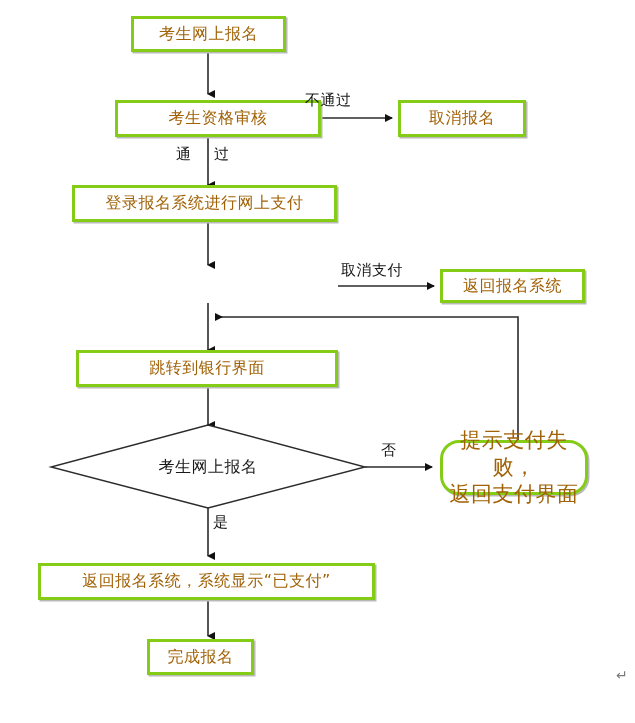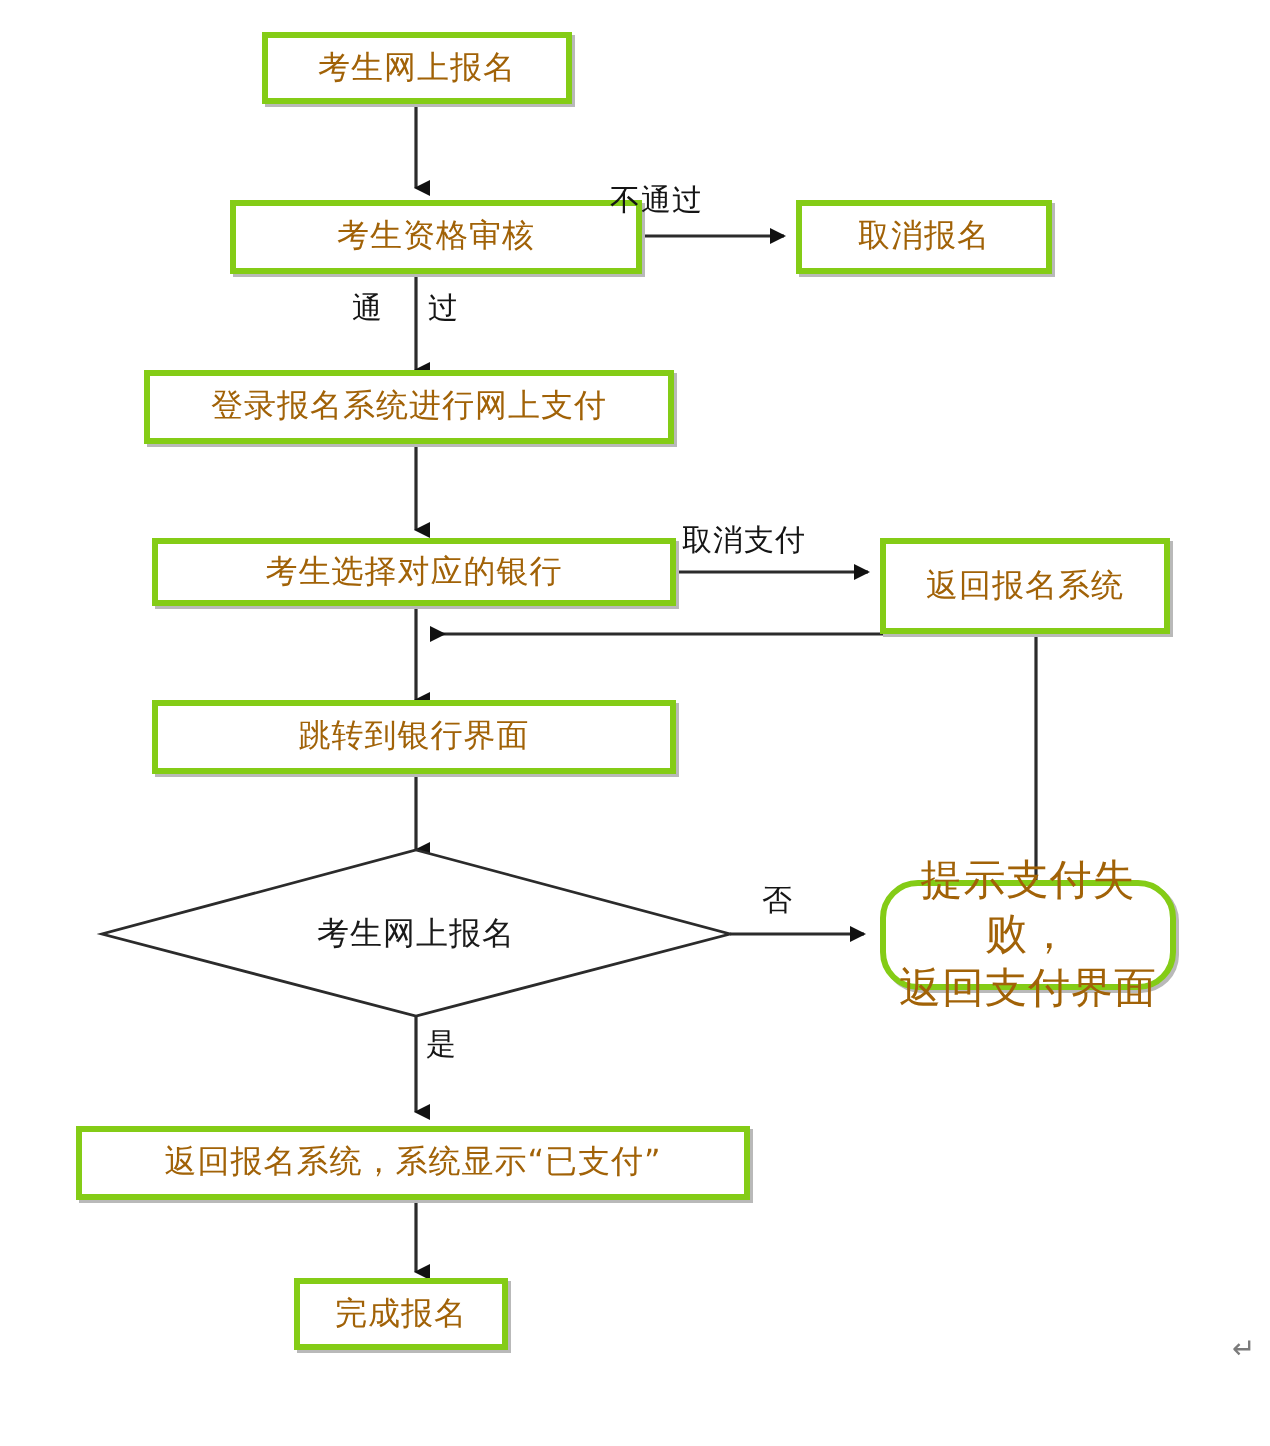--- a/index.html
+++ b/index.html
@@ -129,25 +129,22 @@
   </div>
 
   <div class="node" style="left:398px; top:100px; width:128px; height:37px;">
     <span>取消报名</span>
   </div>
 
   <div class="node" style="left:72px; top:185px; width:265px; height:37px;justify-content:center;">
     <span>登录报名系统进行网上支付</span>
   </div>
 
-  <div class="node" style="left:76px; top:269px; width:262px; height:34px;">
-    <span>考生选择对应的银行</span>
-  </div>
 
-  <div class="node" style="left:440px; top:269px; width:145px; height:48px;">
+  <div class="node" style="left:440px; top:269px; width:145px; height:34px;">
     <span>返回报名系统</span>
   </div>
 
   <div class="node" style="left:76px; top:350px; width:262px; height:37px;">
     <span>跳转到银行界面</span>
   </div>
 
   <div class="diamond-label" style="left:51px; top:457px; width:314px;">考生网上报名</div>
 
   <div class="node multiline" style="left:440px; top:440px; width:148px; height:55px;">

